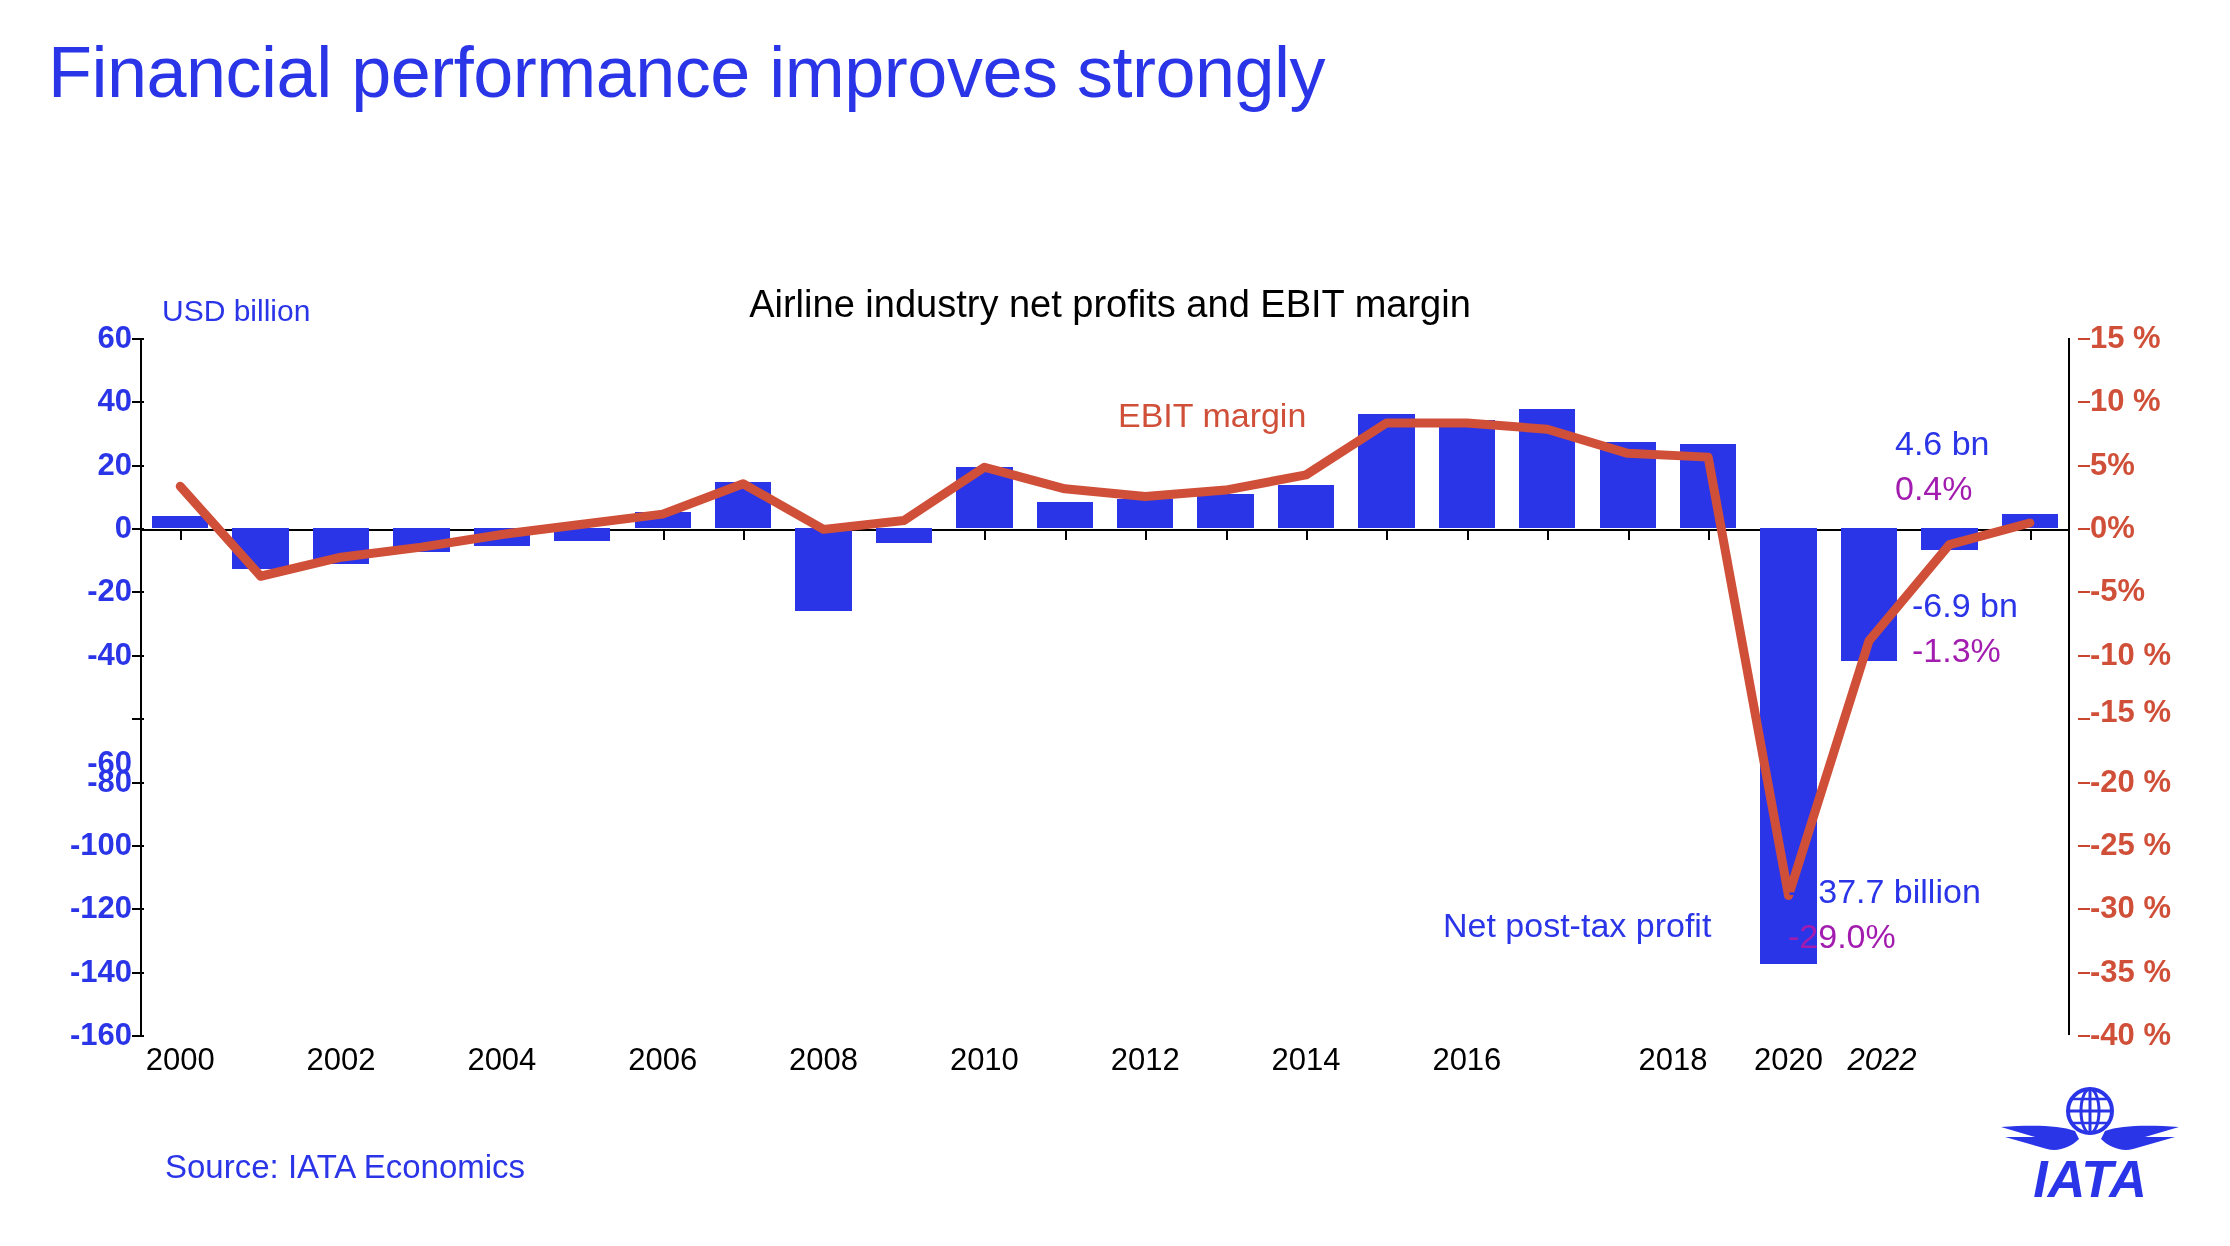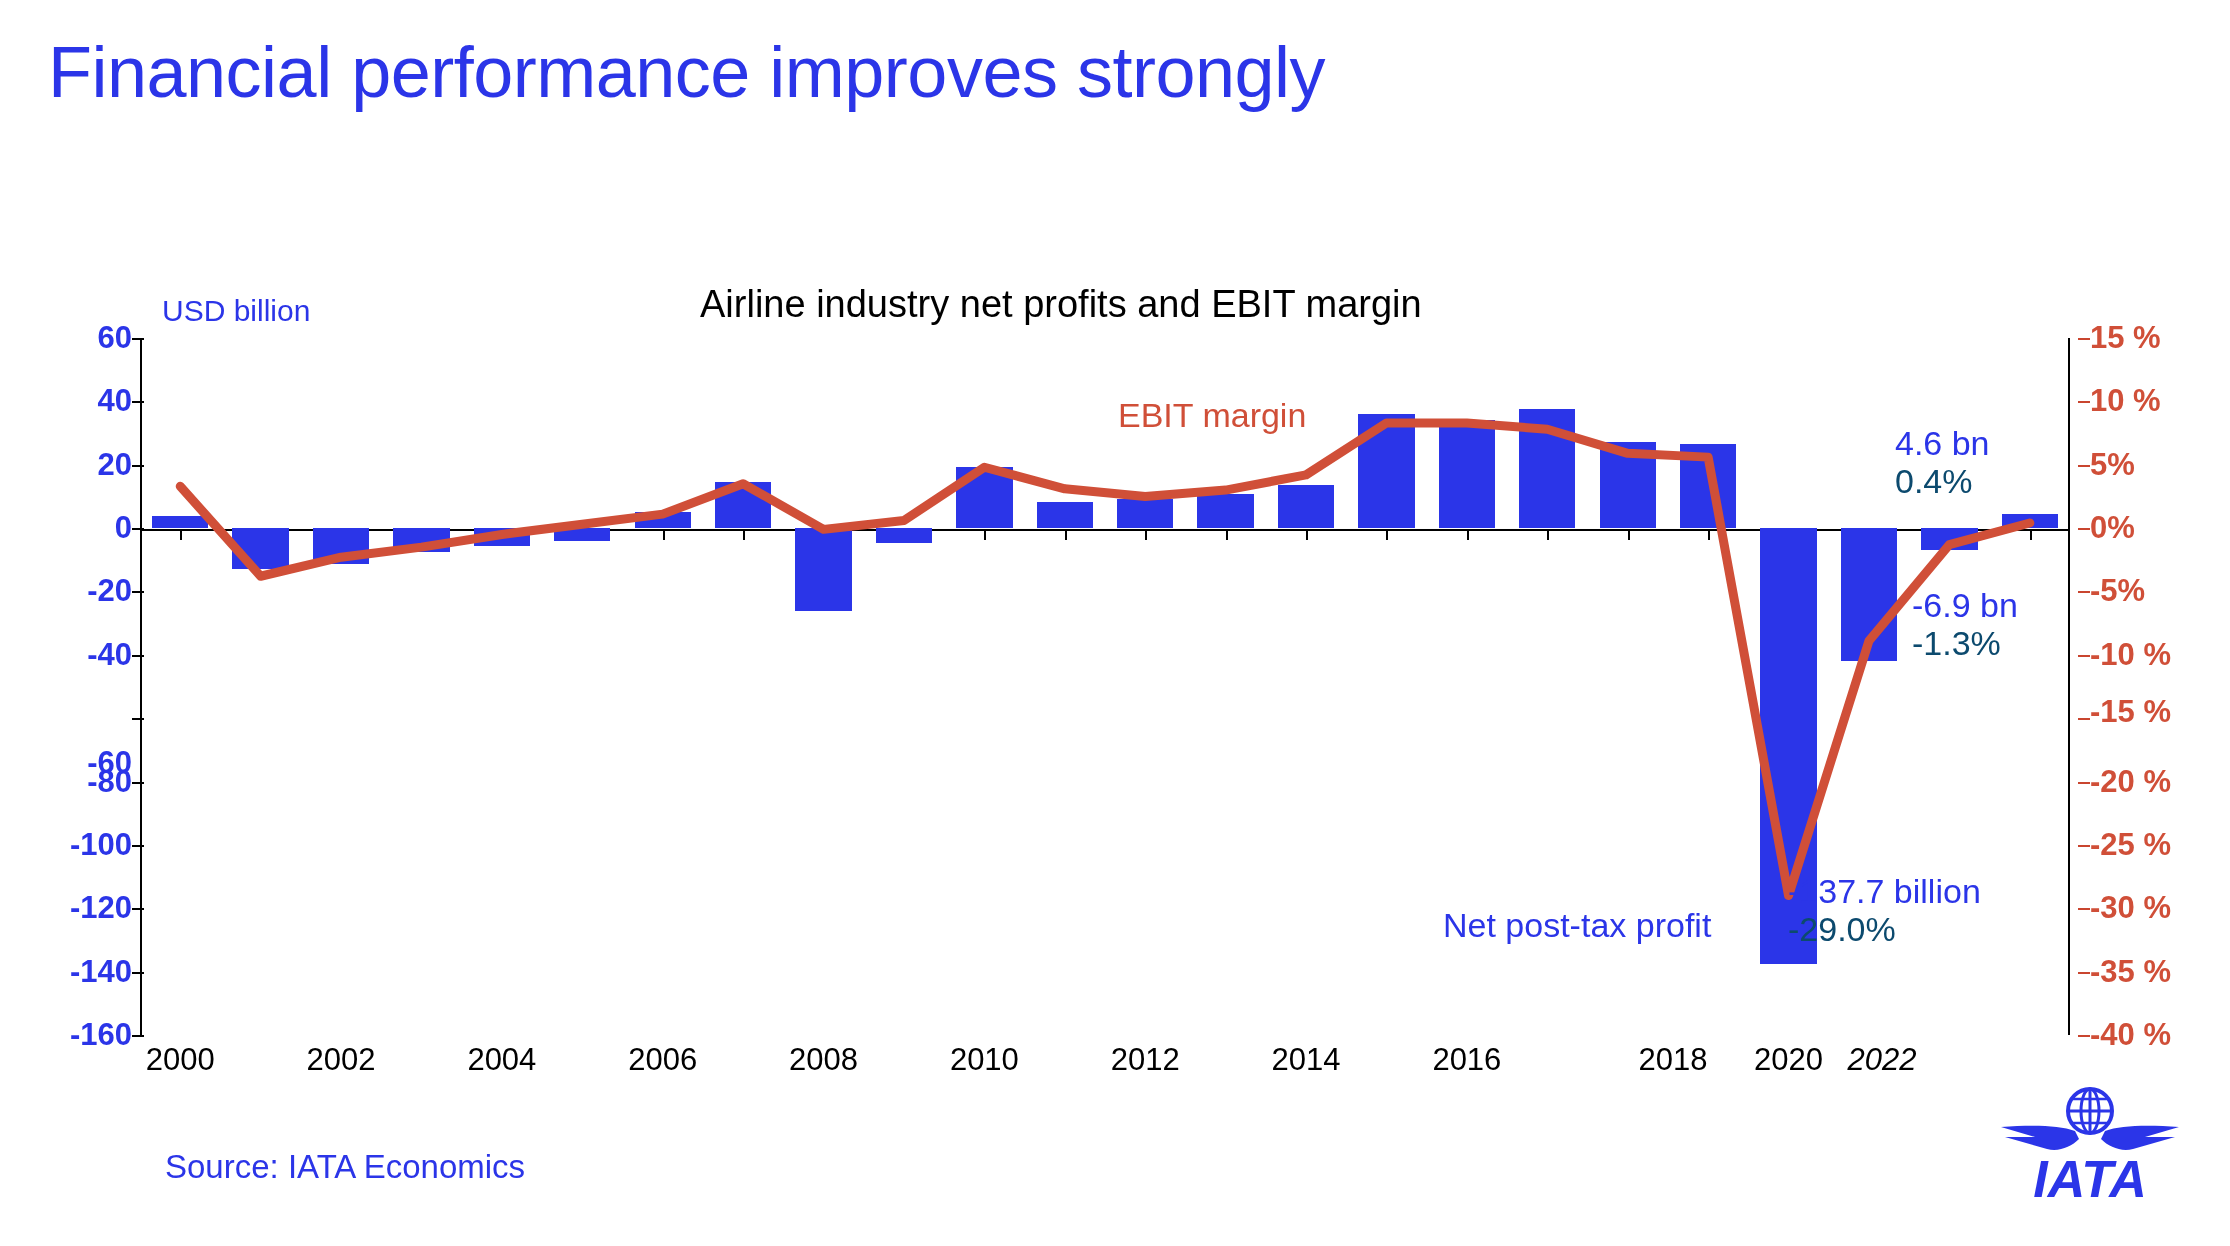--- a/index.html
+++ b/index.html
@@ -21,21 +21,21 @@
     font-size:44px;line-height:1.0;color:#2b35e8;font-weight:400;
     white-space:nowrap;
   }
 
   
   #chart{
     position:absolute;left:0;top:0;width:2230px;height:1246px;
   }
 
   #chart-title{
-    position:absolute;left:700px;top:283px;width:820px;text-align:left;
+    position:absolute;left:700px;top:283px;width:820px;text-align:center;
     font-size:38px;color:#000000;white-space:nowrap;
   }
   #unit-label{
     position:absolute;left:162px;top:294px;
     font-size:30px;color:#2b35e8;white-space:nowrap;
   }
 
   
   .ytick-l{
     position:absolute;right:0;transform:translateY(-50%);
@@ -64,21 +64,21 @@
     font-size:31px;color:#000;white-space:nowrap;
   }
 
   
   .bar{position:absolute;background:#2b35e8;}
   #series-line{position:absolute;left:140px;top:338px;width:1930px;height:697px;overflow:visible;}
 
   
   .anno{position:absolute;white-space:nowrap;line-height:1.12;}
   .anno .v{font-size:34px;color:#2b35e8;display:block;}
-  .anno .p{font-size:34px;color:#0c4a6e;display:block;}
+  .anno .p{font-size:34px;color:#a21caf;display:block;margin-top:7px;}
 
   #legend-ebit{
     position:absolute;left:1118px;top:396px;
     font-size:34px;color:#d04f38;white-space:nowrap;
   }
   #legend-net{
     position:absolute;left:1443px;top:906px;
     font-size:34px;color:#2b35e8;white-space:nowrap;
   }
 

